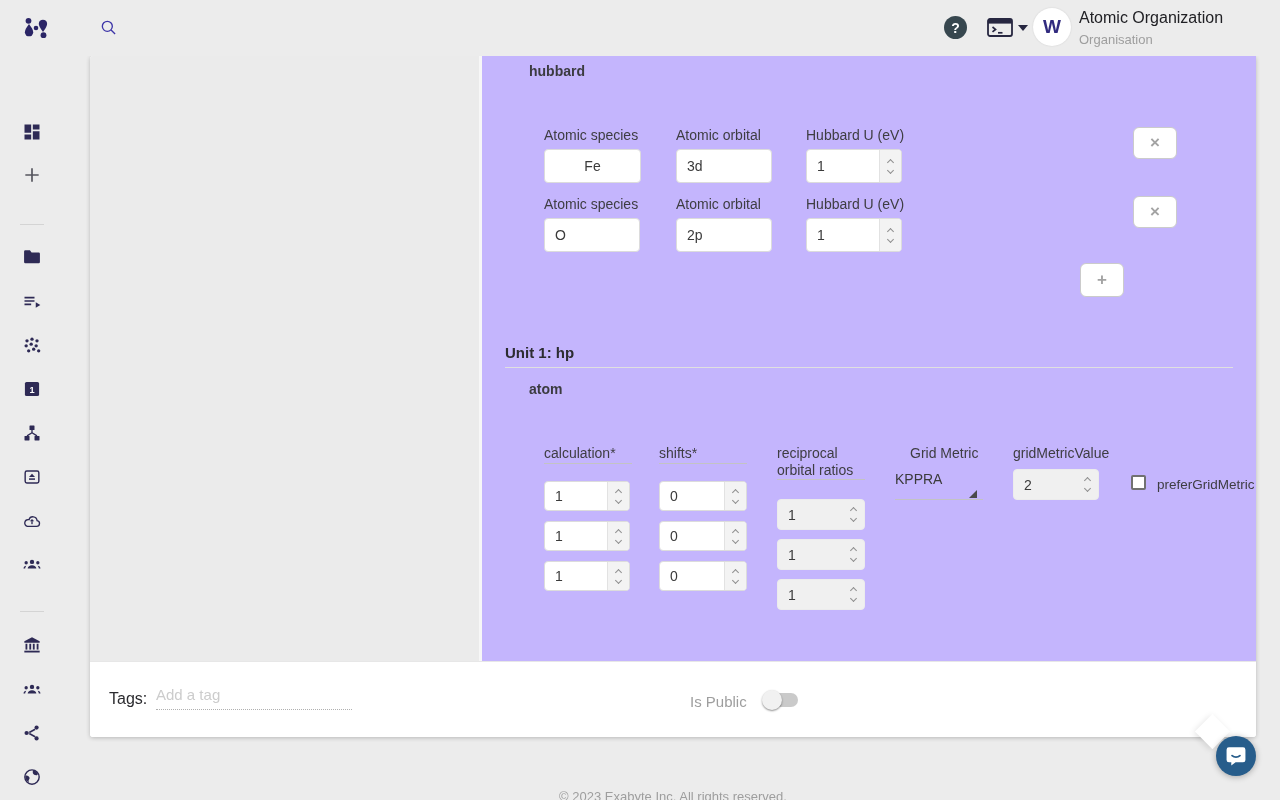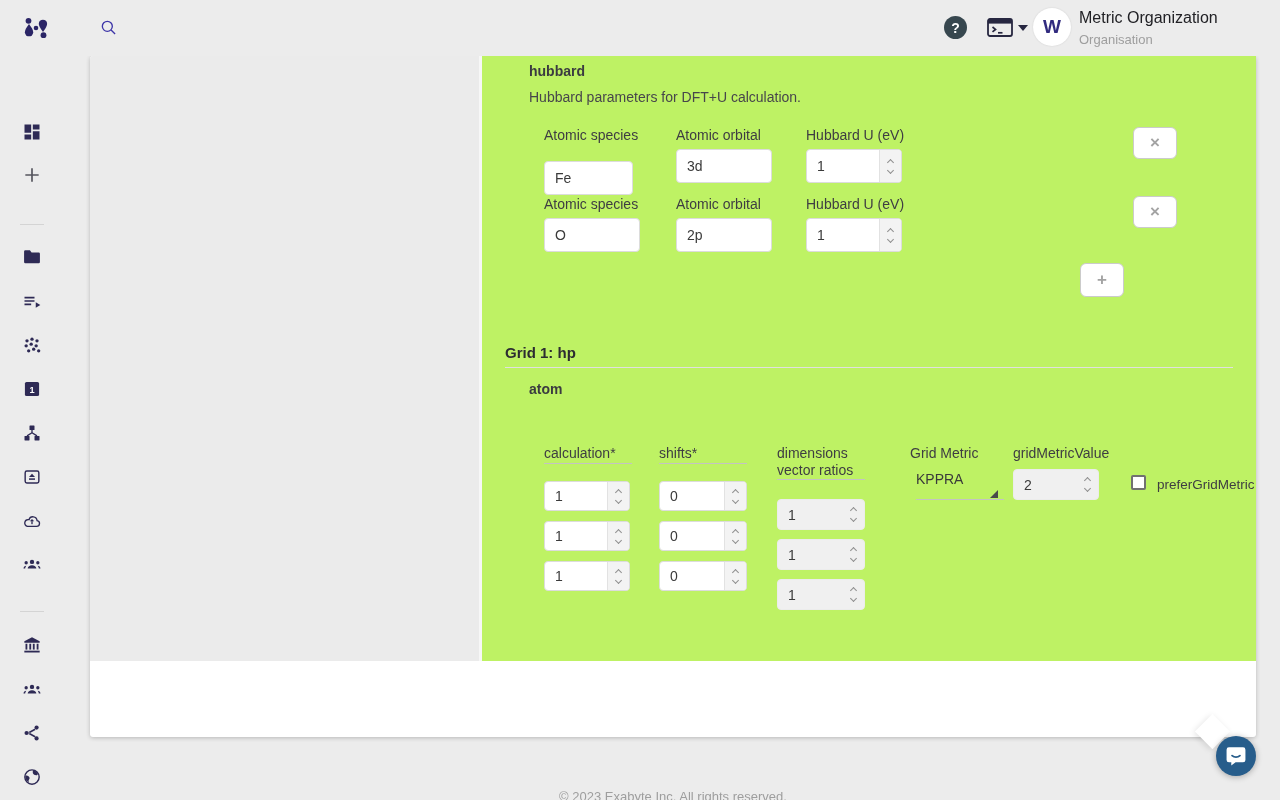--- a/index.html
+++ b/index.html
@@ -29,21 +29,21 @@
   .sidebar { position:absolute; left:0; top:56px; width:64px; height:744px; }
   .sb-btn { position:absolute; left:22px; width:20px; height:20px; cursor:pointer; }
   .sb-btn svg { width:20px; height:20px; display:block; }
   .sb-div { position:absolute; left:20px; width:24px; height:1px; background:#d4d4d4; }
 
   
   .card { position:absolute; left:90px; top:56px; width:1166px; height:681px;
     background:#fff; border-radius:3px; box-shadow:0 1px 4px rgba(0,0,0,.22); }
   .left-pane { position:absolute; left:0; top:0; width:392px; height:605px;
     background:#ebebeb; border-right:3px solid #f7f7f7; border-radius:3px 0 0 0; }
-  .right-pane { position:absolute; left:392px; top:0; width:774px; height:605px; background:#bef264; overflow:hidden; }
+  .right-pane { position:absolute; left:392px; top:0; width:774px; height:605px; background:#c4b5fd; overflow:hidden; }
   .bottom-bar { position:absolute; left:0; top:605px; width:1166px; height:76px;
     background:#fff; border-top:1px solid #e7e7e7; border-radius:0 0 3px 3px; }
 
   .h-section { font-size:14px; font-weight:bold; color:#3b3b40; white-space:nowrap; }
   .h-desc { font-size:14px; color:#47464b; white-space:nowrap; }
   .h-unit { font-size:15px; font-weight:bold; color:#2c2c31; white-space:nowrap; }
   .flabel { position:absolute; font-size:14px; color:#3e3d42; white-space:nowrap; }
   .funder { position:absolute; height:1px; background:#c3c3c3; }
   .divider { position:absolute; height:1px; background:#e0e0e0; }
 
@@ -110,21 +110,21 @@
   <svg class="abs" style="left:987px;top:17px" width="26" height="22" viewBox="0 0 26 22">
     <rect x="1" y="2" width="24" height="17" rx="2" fill="none" stroke="#272741" stroke-width="1.8"></rect>
     <rect x="1" y="2" width="24" height="4.6" fill="#272741"></rect>
     <path d="M5.5 10l3 2.4-3 2.4" fill="none" stroke="#272741" stroke-width="1.7"></path>
     <path d="M11 15.8h4.5" stroke="#272741" stroke-width="1.7"></path>
   </svg>
   <i class="caret-down"></i>
   <div class="avatar">
     <span>W</span>
   </div>
-  <div class="org-name">Metric Organization</div>
+  <div class="org-name">Atomic Organization</div>
   <div class="org-type">Organisation</div>
 </div>
 
 <div class="sidebar">
   <div class="sb-btn" style="top:66px">
     <svg viewBox="0 0 24 24" fill="#2e2a55">
         <path d="M3 3h8v10H3V3zm10 0h8v6h-8V3zm0 8h8v10h-8V11zM3 15h8v6H3v-6z"></path>
       </svg>
   </div>
   <div class="sb-btn" style="top:109px">
@@ -232,26 +232,25 @@
   </div>
 
 </div>
 
 <div class="card">
   <div class="left-pane"></div>
 
   <div class="right-pane">
 
     <div class="abs h-section" style="left:47px;top:7px">hubbard</div>
-    <div class="abs h-desc" style="left:47px;top:33px">Hubbard parameters for DFT+U calculation.</div>
 
     <span class="flabel" style="left:62px;top:71px">Atomic species</span>
     <span class="flabel" style="left:194px;top:71px">Atomic orbital</span>
     <span class="flabel" style="left:324px;top:71px">Hubbard U (eV)</span>
-    <input class="tinput" style="left: 62px; top: 105px; width: 89px; height: 34px;" value="Fe">
+    <input class="tinput" style="left: 62px; top: 93px; width: 97px; height: 34px; text-align: center;" value="Fe">
     <input class="tinput" style="left: 194px; top: 93px; width: 96px; height: 34px;" value="3d">
     <div class="num" style="left:324px;top:93px;width:96px;height:34px">
       <span class="val">1</span>
       <span class="spin">
           <i class="chev up"></i>
           <i class="chev dn"></i>
         </span>
     </div>
     <button class="icon-btn" style="left:651px;top:71px;width:44px;height:32px">×</button>
 
@@ -264,30 +263,30 @@
       <span class="val">1</span>
       <span class="spin">
           <i class="chev up"></i>
           <i class="chev dn"></i>
         </span>
     </div>
     <button class="icon-btn" style="left:651px;top:140px;width:44px;height:32px">×</button>
 
     <button class="icon-btn" style="left:598px;top:207px;width:44px;height:34px">+</button>
 
-    <div class="abs h-unit" style="left:23px;top:288px">Grid 1: hp</div>
+    <div class="abs h-unit" style="left:23px;top:288px">Unit 1: hp</div>
     <div class="divider" style="left:23px;top:311px;width:728px"></div>
 
     <div class="abs h-section" style="left:47px;top:325px">atom</div>
 
     <span class="flabel" style="left:62px;top:389px">calculation*</span>
     <i class="funder" style="left:62px;top:407px;width:88px"></i>
     <span class="flabel" style="left:177px;top:389px">shifts*</span>
     <i class="funder" style="left:177px;top:407px;width:88px"></i>
-    <span class="flabel" style="left:295px;top:389px;width:92px;white-space:normal;line-height:17px">dimensions vector ratios</span>
+    <span class="flabel" style="left:295px;top:389px;width:92px;white-space:normal;line-height:17px">reciprocal orbital ratios</span>
     <i class="funder" style="left:295px;top:423px;width:88px"></i>
     <span class="flabel" style="left:428px;top:389px">Grid Metric</span>
     <span class="flabel" style="left:531px;top:389px">gridMetricValue</span>
 
     <div class="num" style="left:62px;top:425px;width:86px;height:30px">
       <span class="val">1</span>
       <span class="spin">
           <i class="chev up"></i>
           <i class="chev dn"></i>
         </span>
@@ -344,38 +343,47 @@
         </span>
     </div>
     <div class="num disabled" style="left:295px;top:523px;width:88px;height:31px">
       <span class="val">1</span>
       <span class="spin">
           <i class="chev up"></i>
           <i class="chev dn"></i>
         </span>
     </div>
 
-    <div class="abs" style="left:434px;top:412px;width:88px;height:32px">
+    <div class="abs" style="left:413px;top:412px;width:88px;height:32px">
       <span class="selval">KPPRA</span>
       <i class="sel-tri" style="left:74px;top:22px"></i>
       <i class="funder" style="left:0;top:31px;width:88px"></i>
     </div>
 
     <div class="num disabled" style="left:531px;top:413px;width:86px;height:31px">
       <span class="val">2</span>
       <span class="spin">
           <i class="chev up"></i>
           <i class="chev dn"></i>
         </span>
     </div>
 
     <div class="cbox" style="left:649px;top:419px"></div>
     <span class="flabel" style="left:675px;top:421px;font-size:13.5px">preferGridMetric</span>
   </div>
 
+  <div class="bottom-bar">
+    <span class="abs" style="left:19px;top:28px;font-size:16px;color:#2b2b2f">Tags:</span>
+    <input class="tag-input" style="left: 66px; top: 22px; width: 196px;" placeholder="Add a tag">
+    <span class="abs" style="left:600px;top:31px;font-size:15px;color:#9e9e9e">Is Public</span>
+    <div class="switch" style="left:672px;top:28px">
+      <i class="track"></i>
+      <i class="knob"></i>
+    </div>
+  </div>
 </div>
 
 <div class="footer-text">© 2023 Exabyte Inc. All rights reserved.</div>
 
 <div class="chat-diamond"></div>
 <button class="chat-btn">
   <svg width="22" height="22" viewBox="0 0 28 28">
     <path d="M5 3h18a3 3 0 0 1 3 3v13a3 3 0 0 1-3 3h-9.5L8 26v-4H5a3 3 0 0 1-3-3V6a3 3 0 0 1 3-3z" fill="#ffffff"></path>
     <path d="M9 13.5c2.8 2.4 7.2 2.4 10 0" stroke="#275d8b" stroke-width="2.3" fill="none" stroke-linecap="round"></path>
   </svg>

